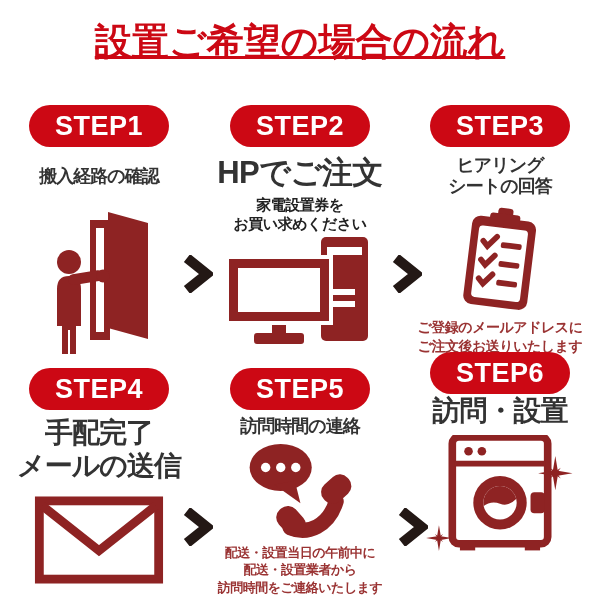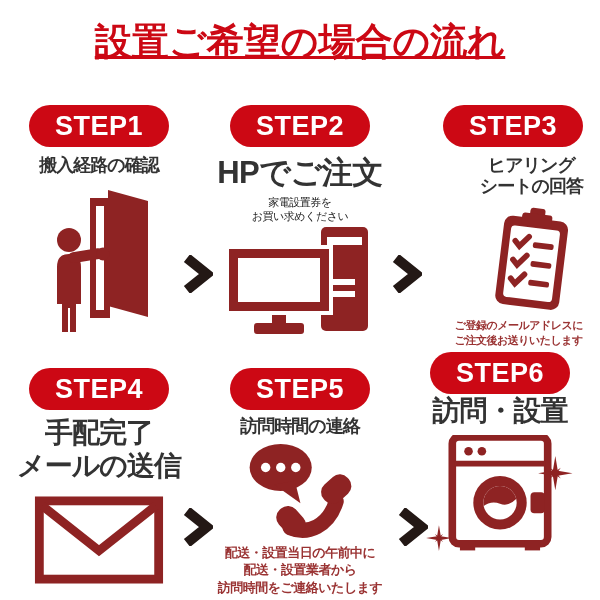--- a/index.html
+++ b/index.html
@@ -16,35 +16,35 @@
          font-size:37px;font-weight:800;color:var(--red);letter-spacing:0;line-height:1.1;text-decoration:underline;}
   .step{position:absolute;display:flex;flex-direction:column;align-items:center;}
   .pill{background:var(--red);color:#fff;font-weight:800;font-size:27px;
         border-radius:24px;min-width:140px;height:42px;display:flex;align-items:center;
         justify-content:center;box-sizing:border-box;padding:0 16px;letter-spacing:0.5px;}
   .step-title{color:var(--dark);font-weight:800;text-align:center;white-space:pre-line;
         line-height:1.18;margin-top:8px;letter-spacing:-1px;}
   .t26{font-size:18px;}
   .t28{font-size:28px;}
   .t31{font-size:31px;letter-spacing:-0.5px;}
-  .step-sub{font-size:11px;font-weight:400;color:#222;text-align:center;
+  .step-sub{font-size:15px;font-weight:700;color:#222;text-align:center;
         white-space:pre-line;line-height:1.28;margin-top:3px;letter-spacing:-0.5px;}
-  .step-note{font-size:11px;font-weight:700;color:var(--note);text-align:center;
+  .step-note{font-size:14px;font-weight:700;color:var(--note);text-align:center;
         white-space:pre-line;line-height:1.32;margin-top:5px;letter-spacing:-0.5px;}
   .icon-wrap{display:flex;align-items:center;justify-content:center;}
   .arrow{position:absolute;}
 </style>
 </head>
 <body>
 
 <div class="canvas">
 
   <h1 class="title">設置ご希望の場合の流れ</h1>
 
-  <section class="step" style="left:2px;top:105px;width:194px;">
+  <section class="step" style="left:2px;top:105px;width:194px;gap:11px;">
     <div class="pill">STEP1</div>
     <div class="step-title t26">搬入経路の確認</div>
     <div class="icon-wrap" style="margin-top:8px;">
       <svg width="114" height="150" viewBox="0 0 110 150" aria-hidden="true">
         <g fill="#8e2323">
           <polygon points="64,6 104,17 104,133 64,122"></polygon>
           <path fill-rule="evenodd" d="M46,14 h20 v120 h-20 Z M52,22 h8 v104 h-8 Z"></path>
           <circle cx="25" cy="56" r="12"></circle>
           <path d="M13,83 Q13,70 25,70 Q37,70 37,83 L37,120 L32,120 L32,148 L26,148 L26,124 L24,124 L24,148 L18,148 L18,120 L13,120 Z"></path>
           <g transform="rotate(-9 30 74)">
@@ -68,21 +68,21 @@
         <rect x="104" y="52" width="26" height="6" fill="#fff"></rect>
         <rect x="104" y="64" width="26" height="6" fill="#fff"></rect>
         <rect x="45" y="84" width="18" height="16" fill="#8e2323" stroke="#fff" stroke-width="4"></rect>
         <rect x="29" y="96" width="50" height="11" rx="3" fill="#8e2323"></rect>
         <rect x="2" y="20" width="104" height="66" fill="#8e2323" stroke="#fff" stroke-width="4"></rect>
         <rect x="13" y="31" width="82" height="44" fill="#fff"></rect>
       </svg>
     </div>
   </section>
 
-  <section class="step" style="left:387px;top:105px;width:196px;align-items:flex-end;">
+  <section class="step" style="left:402px;top:105px;width:196px;">
     <div class="pill">STEP3</div>
     <div class="step-title t26">ヒアリング
 シートの回答</div>
     <div class="icon-wrap" style="margin-top:10px;">
       <svg width="102" height="106" viewBox="0 0 100 112" aria-hidden="true">
         <g transform="rotate(7 50 56)">
           <rect x="16" y="12" width="68" height="94" rx="9" fill="#8e2323"></rect>
           <rect x="24" y="22" width="52" height="76" rx="4" fill="#fff"></rect>
           <rect x="42" y="1" width="16" height="10" rx="3" fill="#8e2323"></rect>
           <rect x="34" y="7" width="32" height="13" rx="3" fill="#8e2323"></rect>

